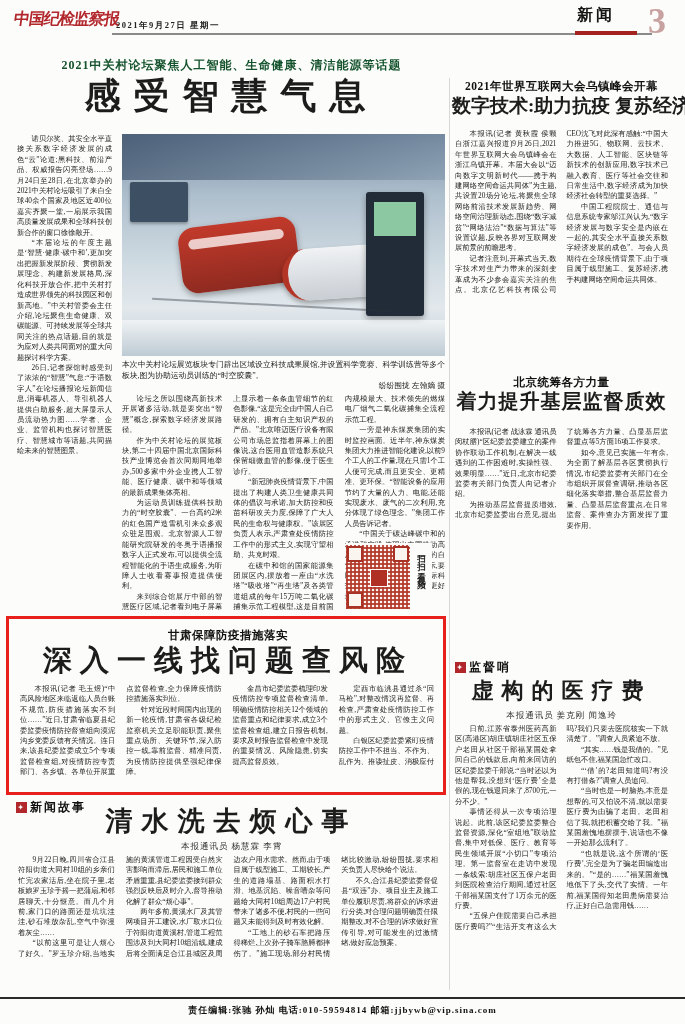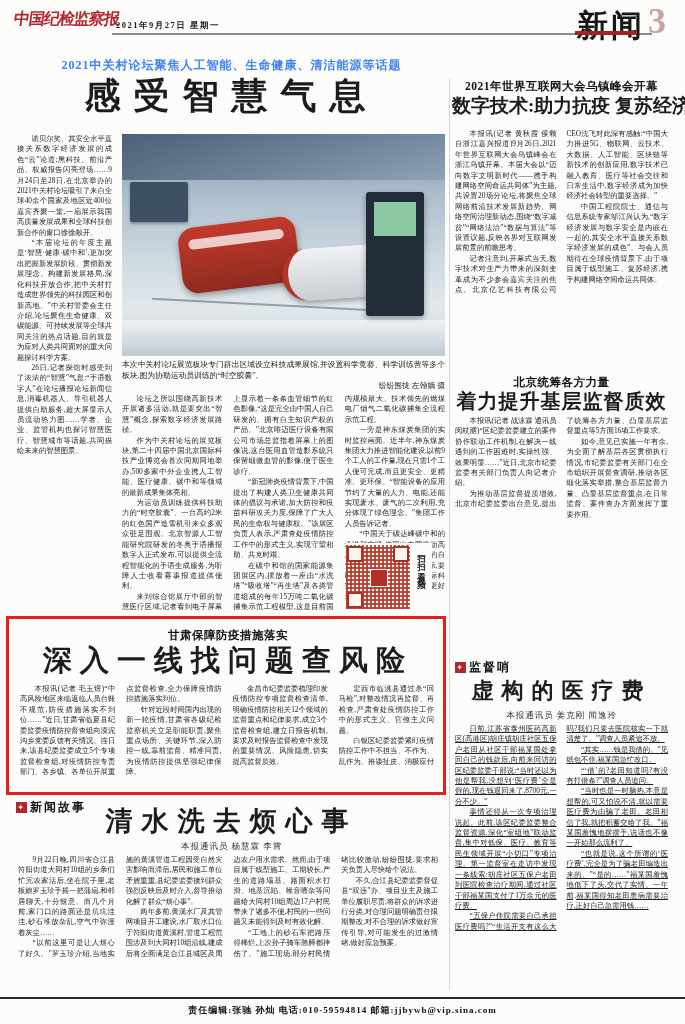--- a/index.html
+++ b/index.html
@@ -4,25 +4,25 @@
 <style>
   html,body{margin:0;padding:0;background:#e9e9e9;}
   .page{position:relative;width:685px;height:1024px;background:#fcfcfa;overflow:hidden;
         font-family:"Liberation Serif","DejaVu Serif",serif;color:#1c1c1c;margin:0 auto;}
   .abs{position:absolute;}
   .center{text-align:center;}
   
   .logo{left:14px;top:9px;font-size:16px;font-weight:bold;color:#b2272c;transform:skewX(-8deg);letter-spacing:-1px;white-space:nowrap;}
   .dateline{left:116px;top:20px;font-size:8.5px;letter-spacing:1.5px;color:#222;font-weight:bold;}
   .hrule{left:112px;top:33px;width:540px;height:2px;background:#8a8a8a;}
-  .section-title{left:577px;top:5px;font-size:31px;font-weight:bold;letter-spacing:3px;color:#161616;}
+  .section-title{left:577px;top:5px;font-size:16px;font-weight:bold;letter-spacing:3px;color:#161616;}
   .section-underline{left:575px;top:31px;width:62px;height:4px;background:#a5231f;}
   .pageno{left:648px;top:0px;font-size:36px;font-weight:bold;color:#c8a2a0;}
   
-  .kicker{font-size:12px;letter-spacing:1px;font-weight:bold;color:#3b82f6;}
+  .kicker{font-size:12px;letter-spacing:1px;font-weight:bold;color:#14532d;}
   .kicker-sm{font-size:11.5px;letter-spacing:0.5px;font-weight:bold;color:#111;}
   .headline-xl{font-size:36px;font-weight:bold;letter-spacing:13px;white-space:nowrap;}
   .headline-lg{font-size:29px;font-weight:bold;letter-spacing:8px;white-space:nowrap;}
   .headline-md{font-size:27px;font-weight:bold;letter-spacing:9px;white-space:nowrap;}
   .headline-r1{font-size:19px;font-weight:bold;letter-spacing:0px;white-space:nowrap;}
   .headline-r2{font-size:20px;font-weight:bold;letter-spacing:1px;white-space:nowrap;}
   .headline-r3{font-size:22px;font-weight:bold;letter-spacing:8px;white-space:nowrap;}
   .byline{font-size:8.5px;color:#333;letter-spacing:1px;}
   .bt{font-size:7.3px;line-height:10.4px;text-align:justify;overflow:hidden;color:#222;}
   .bt p{margin:0;text-indent:2em;}
@@ -151,33 +151,33 @@
   <div class="abs kicker-sm center" style="left:455px;top:79px;width:213px;">2021年世界互联网大会乌镇峰会开幕</div>
   <div class="abs headline-r1 center" style="left:452px;top:93px;width:219px;">数字技术:助力抗疫 复苏经济</div>
   <div class="abs bt cols2" style="left:455px;top:129px;width:213px;height:236px;">
       <p>本报讯(记者 黄秋霞 侯颗 自浙江嘉兴报道)9月26日,2021年世界互联网大会乌镇峰会在浙江乌镇开幕。本届大会以“迈向数字文明新时代——携手构建网络空间命运共同体”为主题,共设置20场分论坛,将聚焦全球网络前沿技术发展新趋势、网络空间治理新动态,围绕“数字减贫”“网络法治”“数据与算法”等设置议题,反映各界对互联网发展前景的前瞻思考。</p>
       <p>记者注意到,开幕式当天,数字技术对生产力带来的深刻变革成为不少参会嘉宾关注的焦点。北京亿艺科技有限公司CEO沈飞对此深有感触:“中国大力推进5G、物联网、云技术、大数据、人工智能、区块链等新技术的创新应用,数字技术已融入教育、医疗等社会交往和日常生活中,数字经济成为加快经济社会转型的重要选择。”</p>
       <p>中国工程院院士、通信与信息系统专家邬江兴认为,“数字经济发展与数字安全是内嵌在一起的,其安全水平直接关系数字经济发展的成色”。与会人员期待在全球疫情背景下,由于项目属于线型施工、复苏经济,携手构建网络空间命运共同体。</p>
     </div>
 
   <div class="abs kicker-sm center" style="left:455px;top:375px;width:213px;">北京统筹各方力量</div>
   <div class="abs headline-r2 center" style="left:453px;top:388px;width:217px;">着力提升基层监督质效</div>
-  <div class="abs bt cols2" style="left:455px;top:416px;width:213px;height:226px;">
+  <div class="abs bt cols2" style="left:455px;top:427px;width:213px;height:226px;">
       <p>本报讯(记者 战泳霖 通讯员 闵杖膳)“区纪委监委建立的案件协作联动工作机制,在解决一线遇到的工作困难时,实操性强、效果明显……”近日,北京市纪委监委有关部门负责人向记者介绍。</p>
       <p>为推动基层监督提质增效,北京市纪委监委出台意见,提出了统筹各方力量、凸显基层监督重点等5方面16项工作要求。</p>
       <p>如今,意见已实施一年有余,为全面了解基层各区贯彻执行情况,市纪委监委有关部门在全市组织开展督查调研,推动各区细化落实举措,整合基层监督力量、凸显基层监督重点,在日常监督、案件查办方面发挥了重要作用。</p>
     </div>
 
   <div class="abs label-row" style="left:455px;top:659px;">
     <span class="tag-icon">✦</span>
     <span>监督哨</span>
   </div>
   <div class="abs headline-r3 center" style="left:455px;top:676px;width:213px;">虚构的医疗费</div>
   <div class="abs byline center" style="left:455px;top:710px;width:213px;">本报通讯员 姜克刚 闻逸玲</div>
-  <div class="abs bt cols2" style="left:455px;top:724px;width:213px;height:266px;text-decoration:underline;">
+  <div class="abs bt cols2" style="left:455px;top:724px;width:213px;height:266px;">
       <p>日前,江苏省泰州医药高新区(高港区)胡庄镇胡庄社区五保户老田从社区干部福某国处拿回自己的钱款后,向前来回访的区纪委监委干部说:“当时还以为他是帮我,没想到‘医疗费’全是假的,现在钱退回来了,8700元,一分不少。”</p>
       <p>事情还得从一次专项治理说起。此前,该区纪委监委整合监督资源,深化“室组地”联动监督,集中对低保、医疗、教育等民生领域开展“小切口”专项治理。第一监督室在走访中发现一条线索:胡庄社区五保户老田到医院检查治疗期间,通过社区干部福某国支付了1万余元的医疗费。</p>
       <p>“五保户住院需要自己承担医疗费吗?”“生活开支有这么大吗?我们只要去医院核实一下就清楚了。”调查人员紧追不放。</p>
       <p>“其实……钱是我借的。”见纸包不住,福某国急忙改口。</p>
       <p>“‘借’的?老田知道吗?有没有打借条?”调查人员追问。</p>
       <p>“当时也是一时脑热,本意是想帮的,可又怕说不清,就以需要医疗费为由骗了老田。老田相信了我,就把积蓄交给了我。”福某国羞愧地摆摆手,说话也不像一开始那么流利了。</p>
       <p>“也就是说,这个所谓的‘医疗费’,完全是为了骗老田编造出来的。”“是的……”福某国羞愧地低下了头,交代了实情。一年前,福某国得知老田患病需要治疗,正好自己急需用钱……</p>
     </div>
 
   <div class="abs vdivider"></div>

